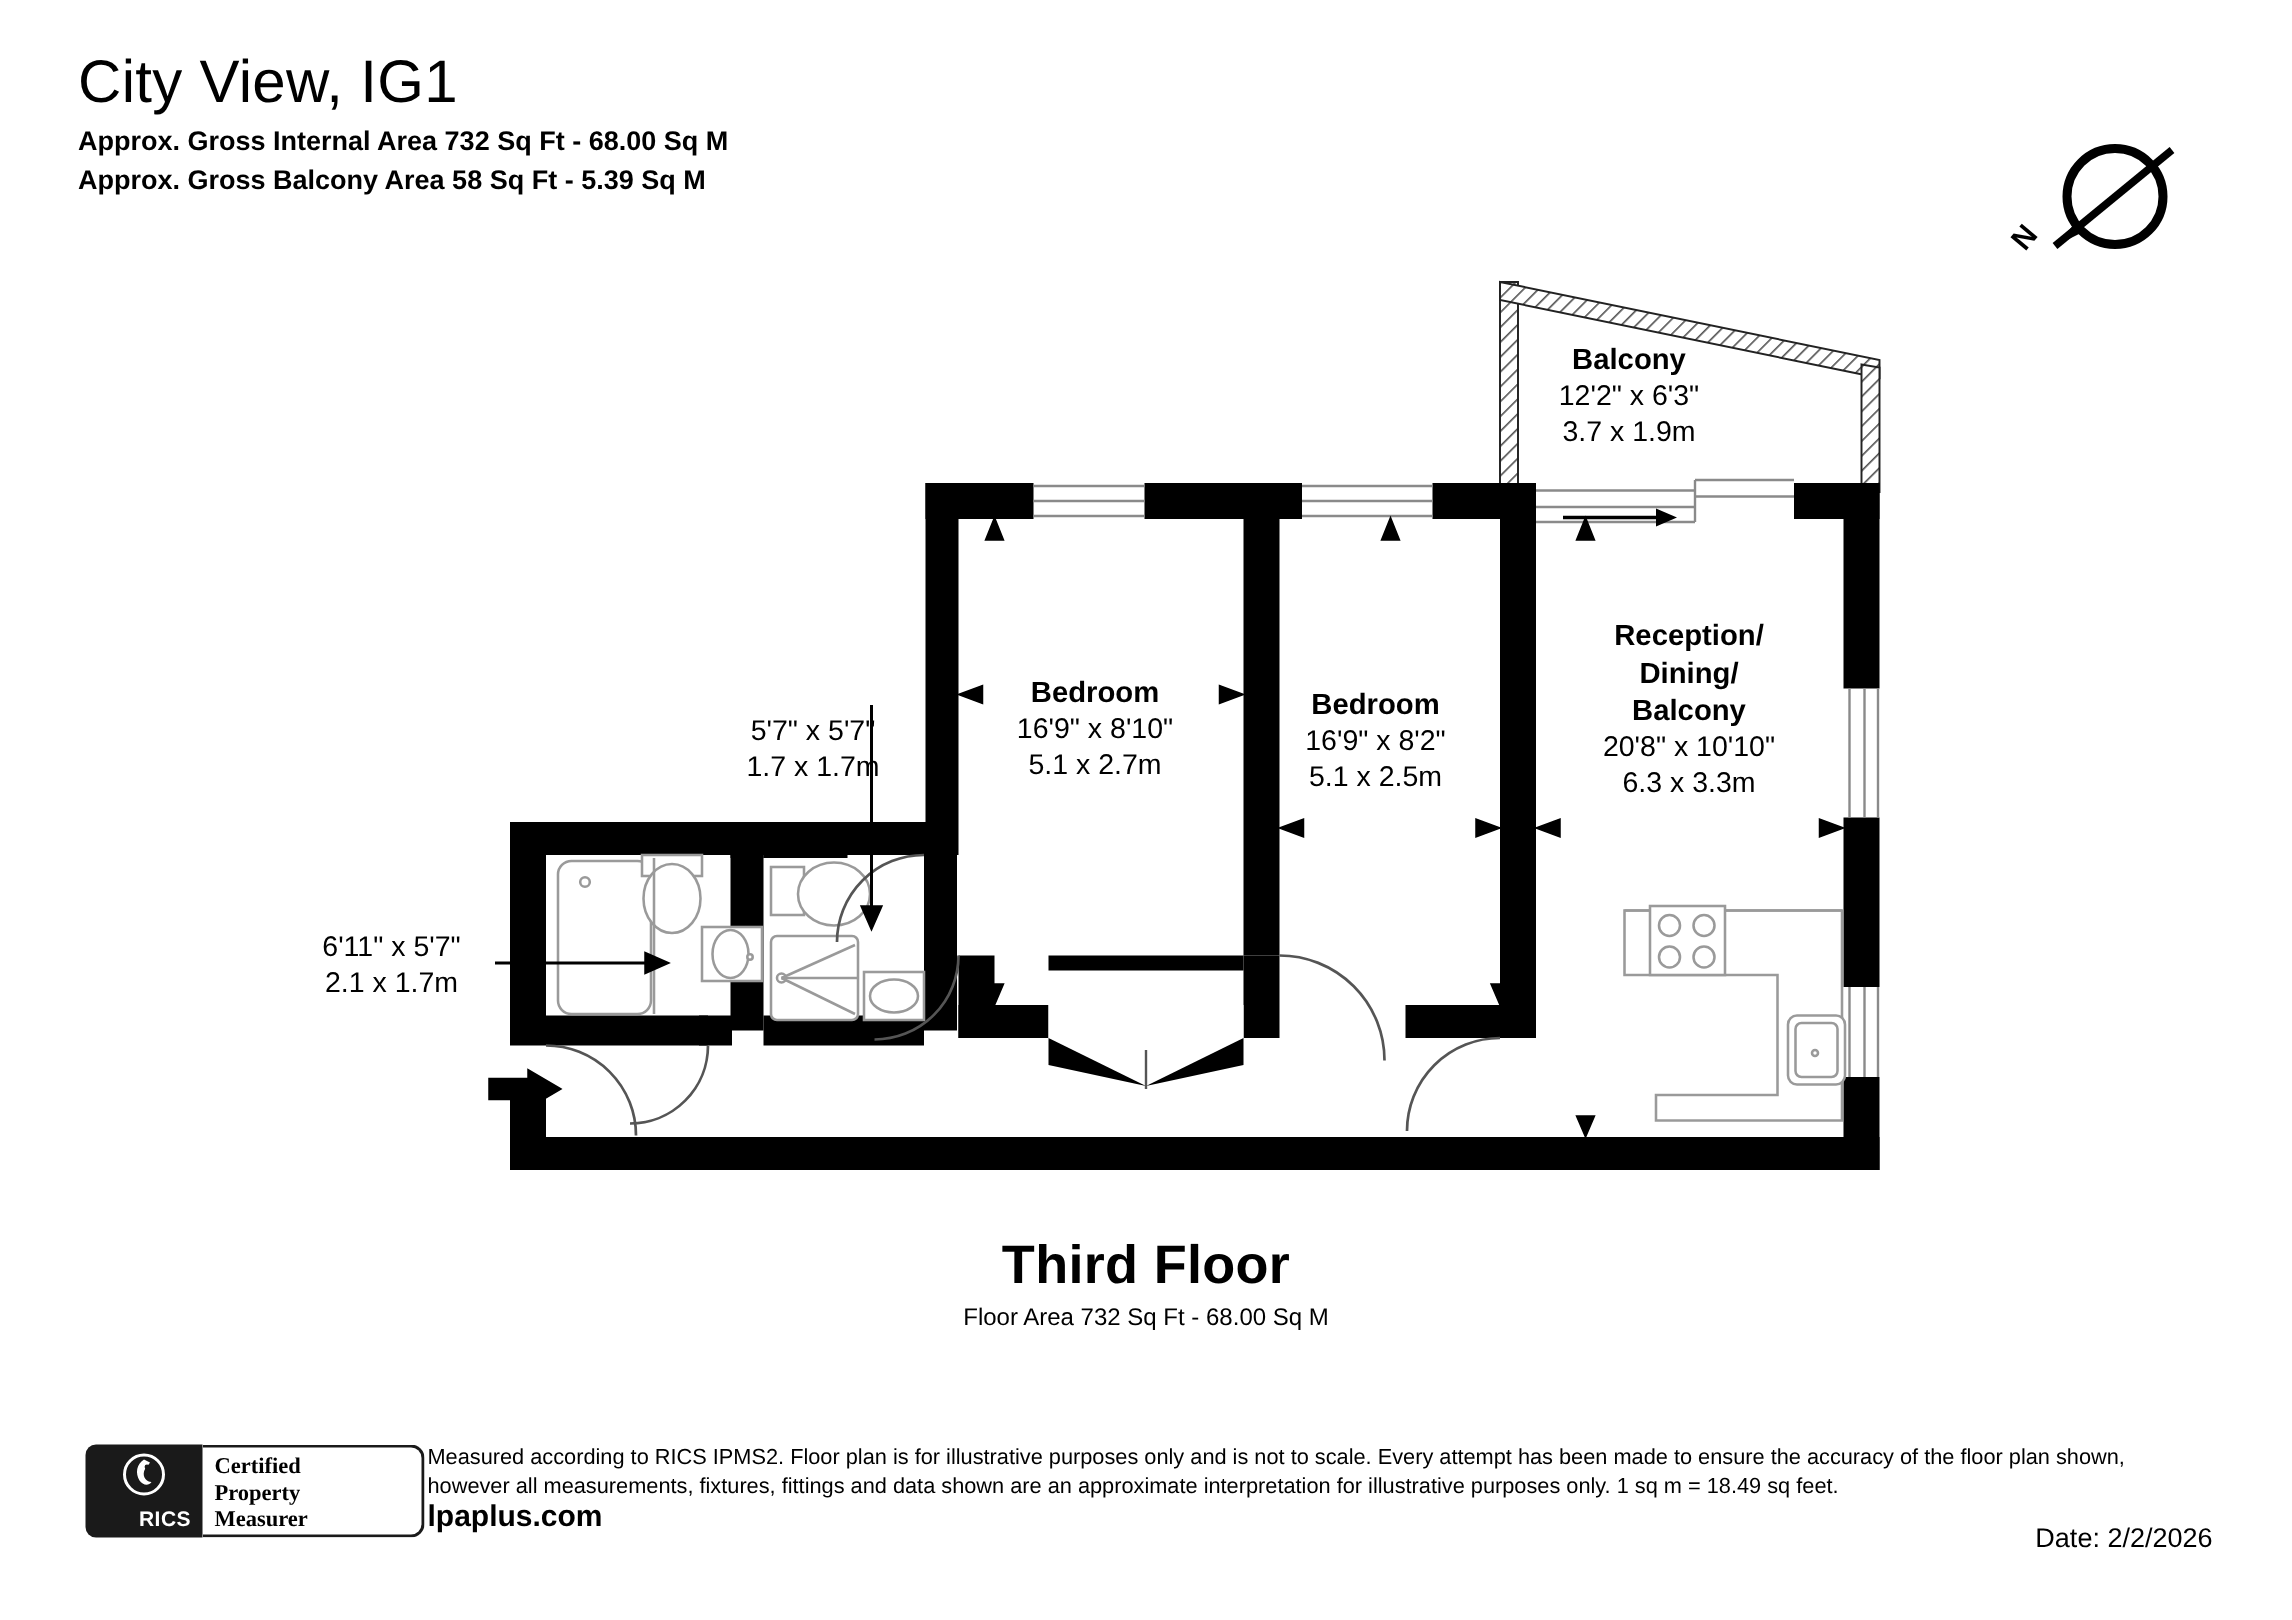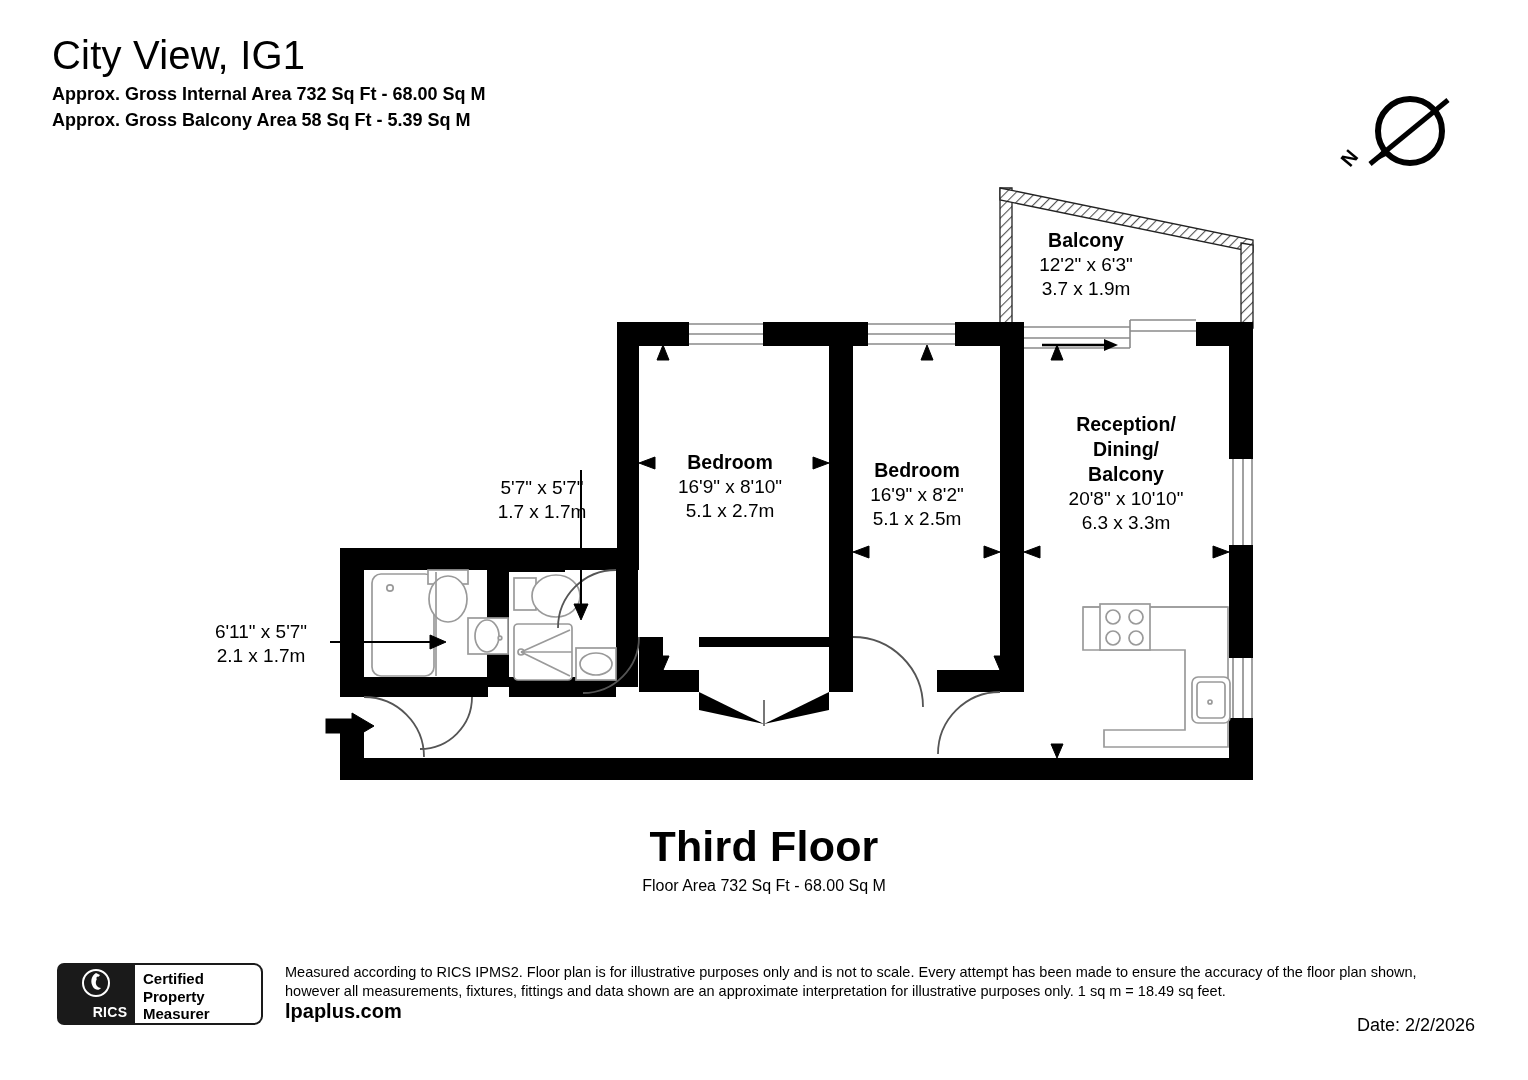--- a/index.html
+++ b/index.html
@@ -22,34 +22,34 @@
   .plan{position:absolute;left:0;top:0;width:1528px;height:1080px;pointer-events:none;}
 
   
   .lbl{position:absolute;text-align:center;line-height:1.28;}
   .lbl .nm{font-size:19.5px;font-weight:bold;}
   .lbl .dim{font-size:19px;font-weight:400;}
   .lbl.small .dim{font-size:19px;}
 
   
   .floorcap{position:absolute;left:0;right:0;top:822px;text-align:center;}
-  .floorcap .fname{font-size:43px;font-weight:bold;letter-spacing:.2px;}
+  .floorcap .fname{font-size:36px;font-weight:bold;letter-spacing:.2px;}
   .floorcap .farea{font-size:16px;margin-top:6px;}
 
   
   .footer{position:absolute;left:0;top:952px;width:1528px;height:120px;}
   .rics{position:absolute;left:57px;top:11px;width:200px;height:62px;}
   .ricsbox{position:absolute;left:0;top:0;width:78px;height:62px;background:#1a1a1a;
            border-radius:7px 0 0 7px;color:#fff;}
   .ricsbox .rname{position:absolute;left:0;right:0;bottom:5px;text-align:center;
                   font-size:14px;font-weight:bold;letter-spacing:.3px;padding-left:28px;}
-  .ricsword{position:absolute;left:78px;top:0;width:128px;height:62px;
+  .ricsword{position:absolute;left:78px;top:0;width:148px;height:62px;
             border:2px solid #1a1a1a;border-left:none;border-radius:0 9px 9px 0;
             box-sizing:border-box;padding:5px 0 0 8px;
-            font-size:15px;font-weight:bold;line-height:1.18;}
+            font-size:15px;font-weight:bold;line-height:1.18;font-family:Liberation Serif, serif;}
   .site{position:absolute;left:285px;top:48px;font-size:20px;font-weight:600;text-align:center;}
   .disc{position:absolute;left:285px;top:11px;width:1190px;font-size:14.5px;line-height:1.34;}
   .date{position:absolute;right:53px;top:63px;font-size:18px;}
 </style>
 </head>
 <body>
 
 <div class="page">
 
   <div class="hdr">

